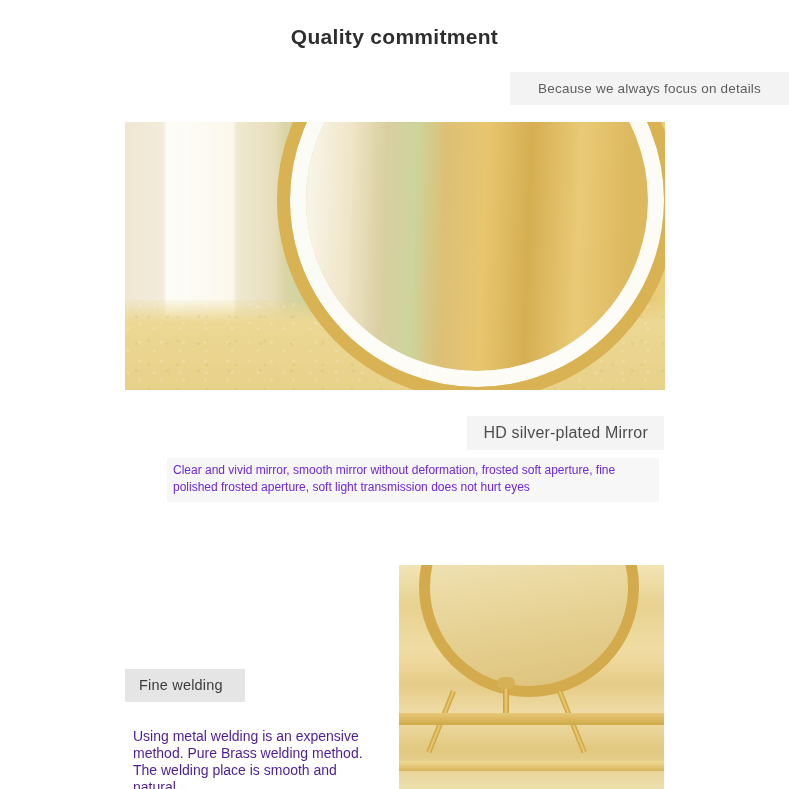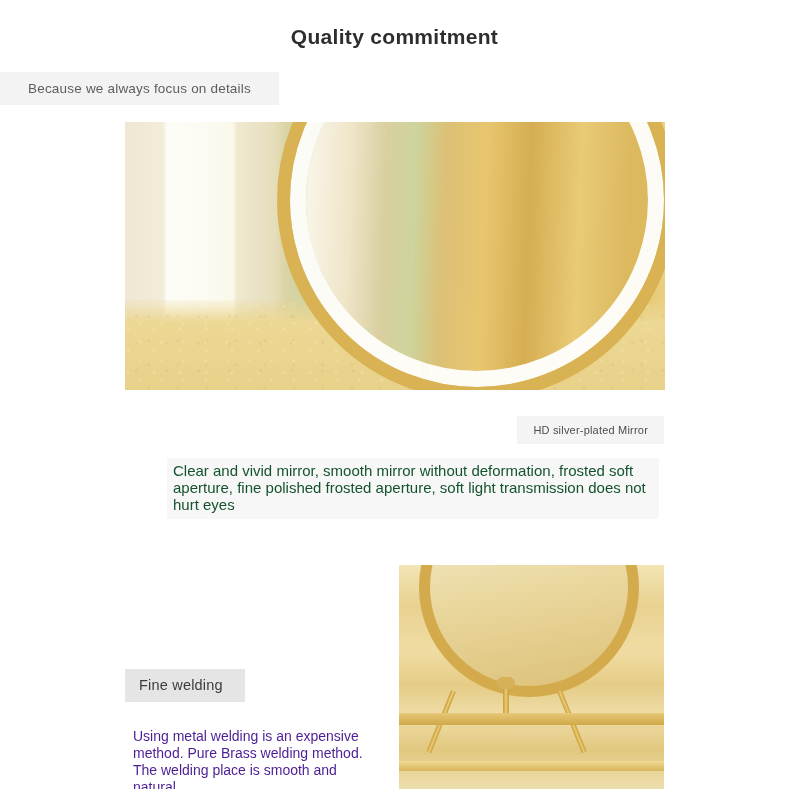--- a/index.html
+++ b/index.html
@@ -21,21 +21,21 @@
   .page-title {
     text-align: center;
     font-size: 21px;
     color: #2e2e2e;
     letter-spacing: 0.3px;
     padding-top: 25px;
     font-weight: 700;
   }
   .subtitle-wrap {
     display: flex;
-    justify-content: flex-start;
+    justify-content: flex-end;
     margin-top: 23px;
   }
   .subtitle {
     background: #f3f3f3;
     color: #5e5e5e;
     font-size: 13.5px;
     padding: 9px 28px 9px 28px;
     letter-spacing: 0.2px;
   }
 
@@ -146,33 +146,33 @@
   .feat1-label-wrap {
     position: absolute;
     right: 125px;
     top: 416px;
     display: flex;
     justify-content: flex-end;
   }
   .feat1-label {
     background: #f4f4f4;
     color: #4d4d4d;
-    font-size: 11px;
+    font-size: 16px;
     padding: 8px 16px;
     letter-spacing: 0.2px;
     text-align: center;
   }
   .feat1-desc {
     position: absolute;
     left: 167px;
     right: 130px;
     top: 458px;
     background: #f7f7f7;
-    color: #14532d;
-    font-size: 15px;
+    color: #6d28d9;
+    font-size: 12px;
     line-height: 17px;
     padding: 4px 6px 6px 6px;
   }
 
   
   .photo2 {
     position: absolute;
     left: 399px;
     top: 565px;
     width: 265px;

